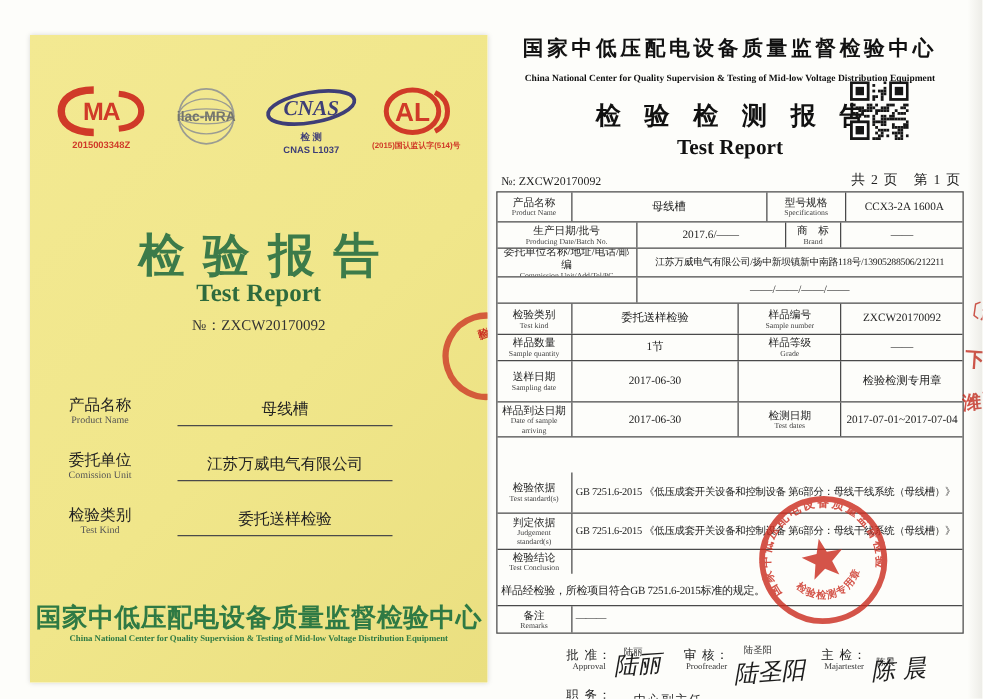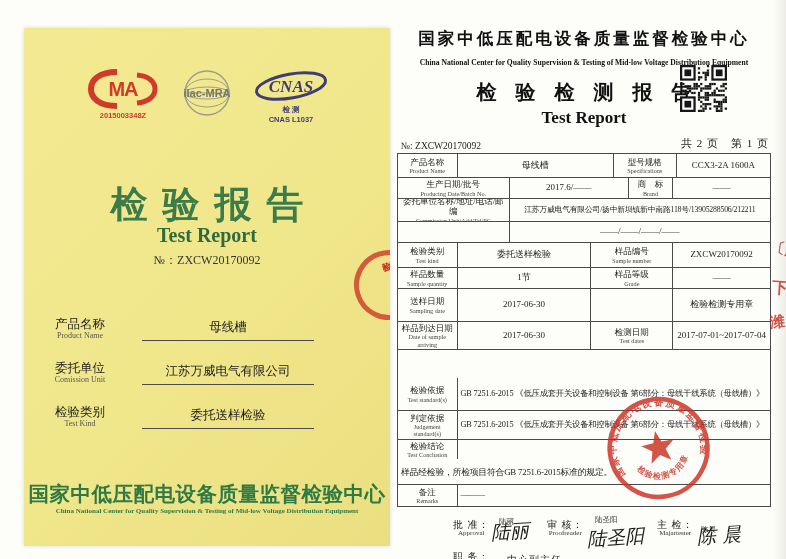--- a/index.html
+++ b/index.html
@@ -105,20 +105,28 @@
         <text x="25" y="29" text-anchor="middle" font-family="Liberation Sans,sans-serif" font-size="11" font-weight="bold" fill="#74756c">ilac-MRA</text>
       </svg>
     </div>
     <div class="logo">
       <svg width="78" height="36" viewBox="0 0 78 36">
         <ellipse cx="39" cy="18" rx="35" ry="12" fill="none" stroke="#3e3e77" stroke-width="3" transform="rotate(-10 39 18)"></ellipse>
         <text x="39" y="24" text-anchor="middle" font-family="Liberation Serif,serif" font-size="17" font-weight="bold" fill="#3e3e77" font-style="italic">CNAS</text>
       </svg>
       <div class="logo-cap cap-navy">检 测</div>
       <div class="logo-cap cap-navy">CNAS L1037</div>
+    </div>
+    <div class="logo">
+      <svg width="58" height="44" viewBox="0 0 58 44">
+        <path d="M44,6 C50,9 54,14 54,21 C54,28 50,34 44,37" fill="none" stroke="#d03a28" stroke-width="4"></path>
+        <ellipse cx="26" cy="21" rx="21" ry="17" fill="none" stroke="#d03a28" stroke-width="4"></ellipse>
+        <text x="26" y="29" text-anchor="middle" font-family="Liberation Sans,sans-serif" font-size="21" font-weight="bold" fill="#d03a28">AL</text>
+      </svg>
+      <div class="logo-cap cap-red" style="font-size:6.3px">(2015)国认监认字(514)号</div>
     </div>
   </div>
 
   <div class="cover-title">检验报告</div>
   <div class="cover-title-en">Test Report</div>
   <div class="cover-no">№：ZXCW20170092</div>
 
   <div class="cover-fields">
     <div class="cfield">
       <div class="flabel">

